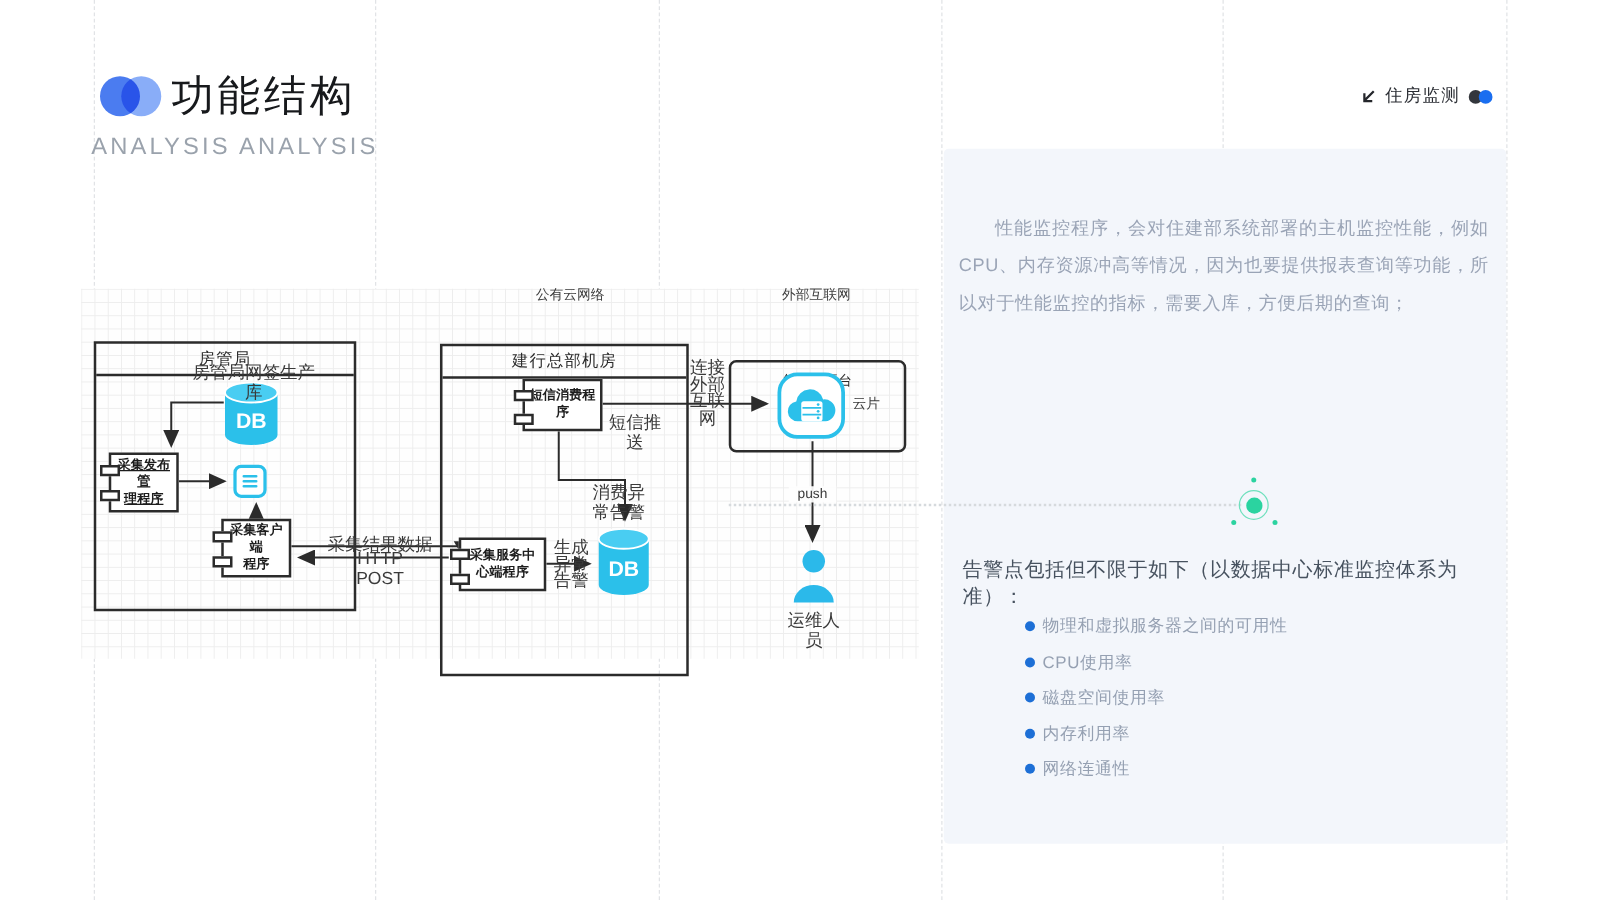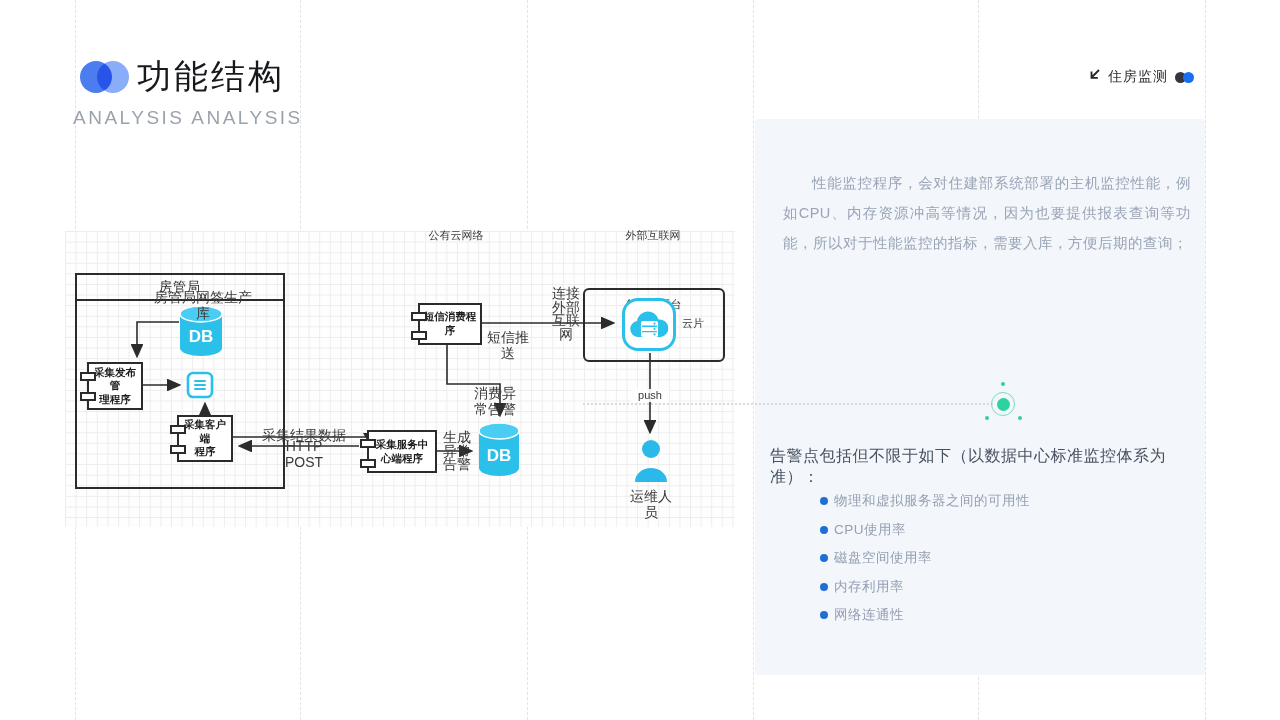--- a/index.html
+++ b/index.html
@@ -12,33 +12,33 @@
   .guide { position:absolute; top:0; bottom:0; width:0; border-left:1px dashed #e1e3e6; z-index:0; }
 
   
   .logo { position:absolute; left:80px; top:61px; width:52px; height:32px; }
   .logo .c { position:absolute; top:0; width:32px; height:32px; border-radius:50%; mix-blend-mode:multiply; }
   .logo .c1 { left:0; background:#4b7cf0; }
   .logo .c2 { left:17px; background:#7fa6f8; opacity:.92; }
   .page-title { position:absolute; left:137px; top:54px; font-size:34px; letter-spacing:3px; color:#17191c; }
   .page-subtitle { position:absolute; left:73px; top:107px; font-size:19px; letter-spacing:2.5px; color:#9aa2ac; }
 
-  .corner { position:absolute; left:1088px; top:68px; height:18px; display:flex; gap:7px; z-index:2; }
+  .corner { position:absolute; left:1088px; top:68px; height:18px; display:flex; align-items:center; gap:7px; z-index:2; }
   .corner .txt { font-size:14px; color:#2a2d33; letter-spacing:1px; }
   .corner .dots { display:flex; align-items:center; }
   .corner .dot { width:11px; height:11px; border-radius:50%; }
   .corner .dot.dark { background:#33363c; }
   .corner .dot.blue { background:#1a6ef0; margin-left:-3px; }
 
   
   .panel { position:absolute; left:755px; top:119px; width:450px; height:556px;
            background:#f3f6fb; border-radius:4px; z-index:1; }
   .panel p { position:absolute; left:12px; right:14px; font-size:14.5px; line-height:30px;
              color:#9aa4b6; text-align:justify; text-indent:2em; letter-spacing:.5px; }
-  .panel .p1 { top:49px;margin-left:16px; }
+  .panel .p1 { top:49px; }
   .panel .p2 { top:164px; }
   .panel .alert-heading { position:absolute; left:15px; top:327px; font-size:16px; color:#47525f; letter-spacing:.5px; }
   .panel ul { position:absolute; left:65px; top:375px; list-style:none; }
   .panel li { display:flex; align-items:center; height:14px; margin-bottom:14.5px; }
   .panel li .b { width:8px; height:8px; border-radius:50%; background:#1d6fd6; margin-right:6px; flex:none; }
   .panel li .t { font-size:13.5px; color:#95a0b2; letter-spacing:.5px; }
 
   
   .deco-line { position:absolute; left:583px; top:403px; width:410px; border-top:2px dotted #d6dadd; z-index:3; }
   .atom { position:absolute; z-index:4; }
@@ -140,20 +140,23 @@
   <div class="s" style="left:1018px; top:416px"></div>
 </div>
 
 <div class="diagram">
 
   <div class="zone-label" style="left:331px">公有云网络</div>
   <div class="zone-label" style="left:528px">外部互联网</div>
 
   <div class="group" style="left:10px; top:22px; width:210px; height:216px;">
     <div class="hd">房管局</div>
+  </div>
+  <div class="group" style="left:287px; top:24px; width:199px; height:266px;">
+    <div class="hd">建行总部机房</div>
   </div>
   <div class="group rounded" style="left:518px; top:37px; width:142px; height:74px;padding-left:46px;">
     <div class="hd2">第三方平台</div>
   </div>
 
   <svg class="wires" width="670" height="296" viewBox="0 0 670 296">
     <defs>
       <marker id="ah" markerWidth="9" markerHeight="8" refX="7.5" refY="4" orient="auto">
         <path d="M0,0 L9,4 L0,8 Z" fill="#2b2b2b"></path>
       </marker>
@@ -172,21 +175,21 @@
 
   <div class="edge-label" style="left:88px; top:58px; width:100px;">房管局网签生产库</div>
   <div class="db" style="left:114px; top:74px;">
     <svg width="44" height="52" viewBox="0 0 44 52">
       <path d="M1,9 V43 a21,8 0 0 0 42,0 V9" fill="#2bc0ea"></path>
       <ellipse cx="22" cy="9" rx="21" ry="8" fill="#49cdf2" stroke="#ffffff" stroke-width="1.5"></ellipse>
       <text x="22" y="37" text-anchor="middle" font-size="17" font-weight="bold" fill="#ffffff" font-family="Liberation Sans, sans-serif">DB</text>
     </svg>
   </div>
 
-  <div class="comp" style="left:22px; top:131px; width:56px; height:48px;">
+  <div class="comp" style="left:22px; top:131px; width:56px; height:48px;text-decoration:underline;">
     <i class="tab" style="top:8px"></i>
       <i class="tab" style="top:28px"></i>
     <span><span>采集发布管</span><br><span>理程序</span></span>
   </div>
   <div class="doc-icon">
     <svg width="28" height="28" viewBox="0 0 28 28">
       <rect x="2" y="2" width="24" height="24" rx="5" fill="#ffffff" stroke="#2bc0ea" stroke-width="2.6"></rect>
       <path d="M9 10 H19 M9 14 H19 M9 18 H19" stroke="#2bc0ea" stroke-width="2" stroke-linecap="round"></path>
     </svg>
   </div>

